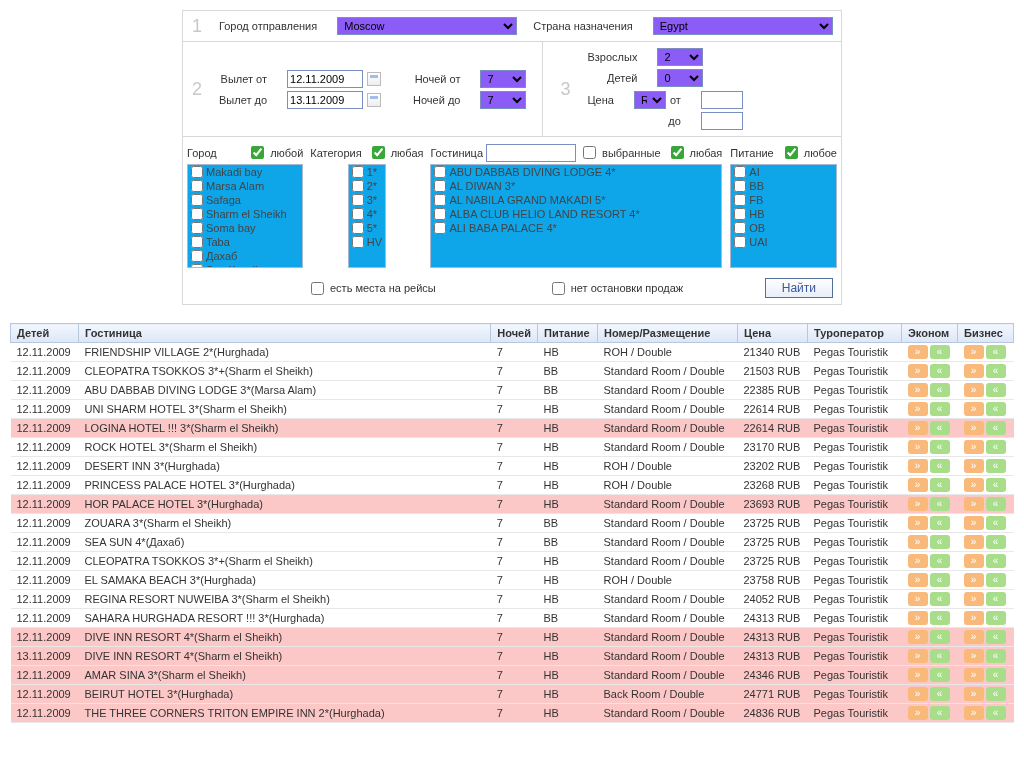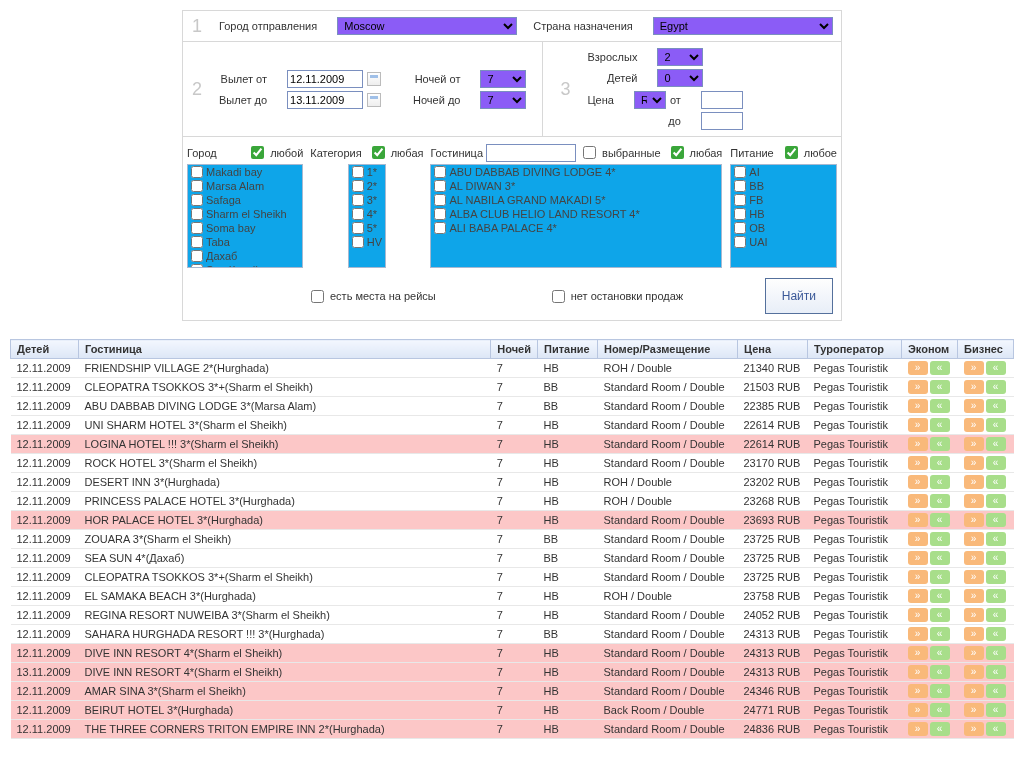--- a/index.html
+++ b/index.html
@@ -110,21 +110,21 @@
   .chk-green {accent-color:#3aa63a;}
   .bottom-opts {
     display:flex;align-items:center;padding:6px 8px;gap:16px;
   }
   .btn-find {
     margin-left:auto;
     border:1px solid #54709c;
     background:linear-gradient(#fefefe,#e8eef8);
     color:#3a5898;
     font-size:12px;
-    padding:10px 16px;
+    padding:2px 16px;
     cursor:pointer;
   }
   
   .results {
     width:1004px;
     margin:18px 10px 0;
     border-collapse:collapse;
   }
   .results th {
     background:linear-gradient(#f3f7fe,#dce6f6);

